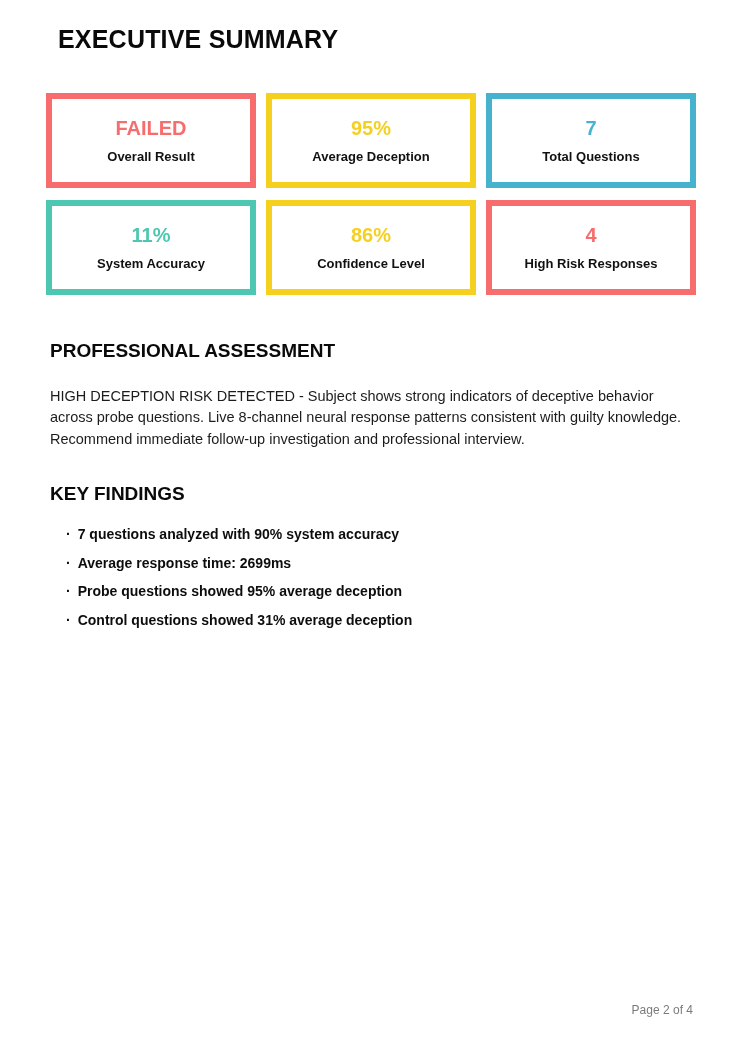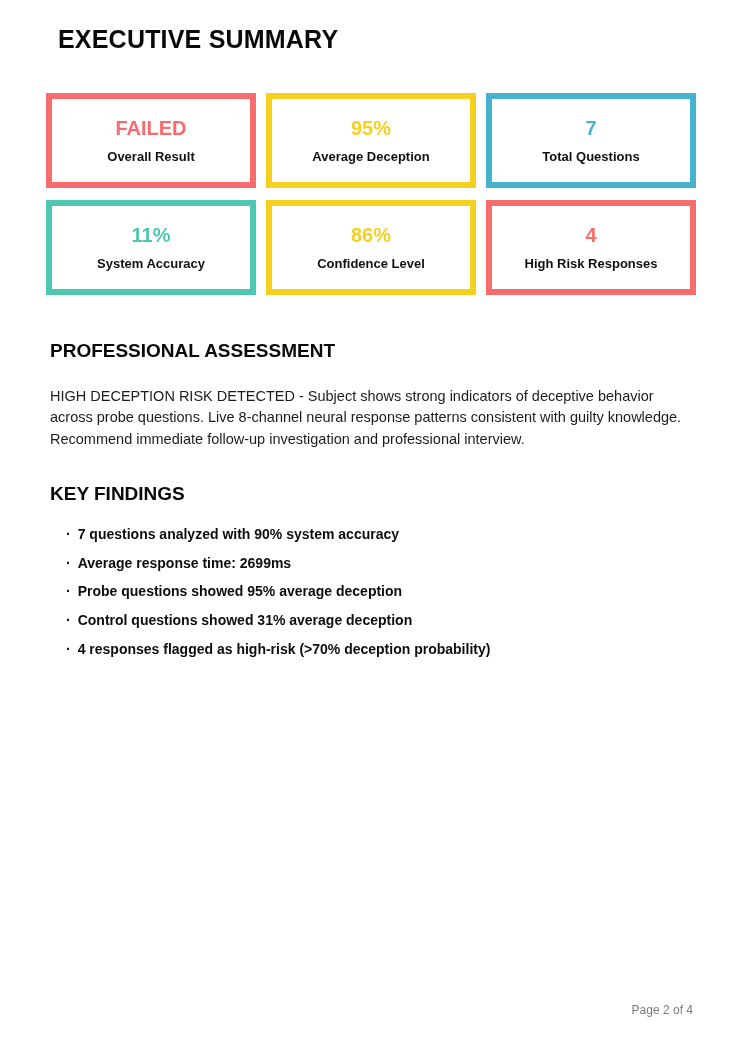--- a/index.html
+++ b/index.html
@@ -140,18 +140,17 @@
 
   <p class="assessment-body">HIGH DECEPTION RISK DETECTED - Subject shows strong indicators of deceptive behavior across probe questions. Live 8-channel neural response patterns consistent with guilty knowledge. Recommend immediate follow-up investigation and professional interview.</p>
 
   <h2 class="section-heading heading-findings">KEY FINDINGS</h2>
 
   <ul class="findings-list" id="findings-list">
       <li><span class="bullet-dot">·</span><span>7 questions analyzed with 90% system accuracy</span></li>
       <li><span class="bullet-dot">·</span><span>Average response time: 2699ms</span></li>
       <li><span class="bullet-dot">·</span><span>Probe questions showed 95% average deception</span></li>
       <li><span class="bullet-dot">·</span><span>Control questions showed 31% average deception</span></li>
-      <li><span class="bullet-dot">·</span><span>4 responses flagged as high-risk (&gt;70% deception probability)</span></li>
     </ul>
 
   <div class="page-footer">Page 2 of 4</div>
 
 </div>
 
 </body></html>

